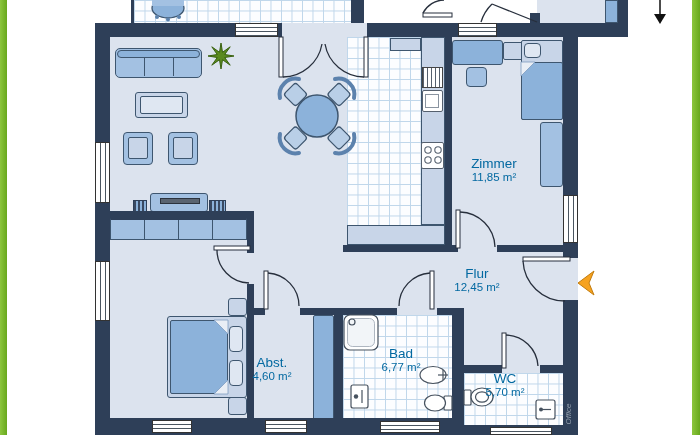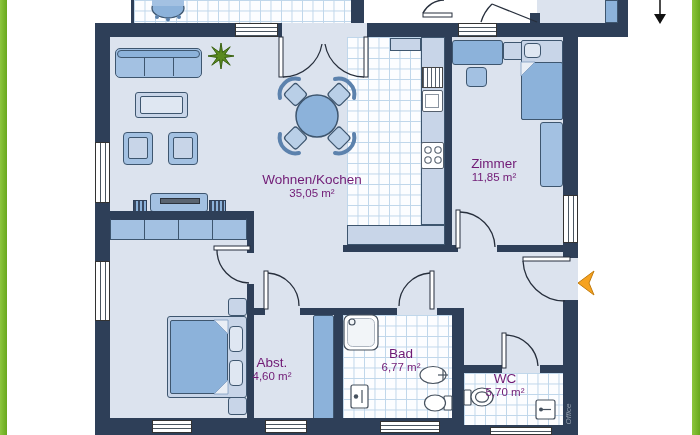--- a/index.html
+++ b/index.html
@@ -15,21 +15,21 @@
   .f{border:1px solid #3e566f;background:#a3c1e2;border-radius:3px;}
   .f-dark{background:#8cb2da;}
   .f-light{background:#c8d5e8;}
   .f-pale{background:#dfe7f2;}
   .f-white{background:#ffffff;border:1px solid #55606e;border-radius:2px;}
   .win-v{background:#fff;background-image:repeating-linear-gradient(90deg,transparent 0,transparent 4px,#4a5560 4px,#4a5560 5px);border:1px solid #333;}
   .win-h{background:#fff;background-image:repeating-linear-gradient(180deg,transparent 0,transparent 3px,#4a5560 3px,#4a5560 4px);border:1px solid #333;}
   .divline{background:#3e566f;}
   .speaker{background:repeating-linear-gradient(90deg,#3a4a62 0,#3a4a62 2px,#8cb2da 2px,#8cb2da 4px);border:1px solid #2e3f58;}
   .lines-v{background:#fff repeating-linear-gradient(90deg,#55606e 0,#55606e 1px,transparent 1px,transparent 4px);border:1px solid #444;}
-  .room-label{position:absolute;transform:translate(-50%,-50%);text-align:center;color:#701a75;white-space:nowrap;}
+  .room-label{position:absolute;transform:translate(-50%,-50%);text-align:center;color:#0369a1;white-space:nowrap;}
   .room-label .n{font-size:13.5px;line-height:15px;}
   .room-label .a{font-size:11.5px;line-height:13px;}
   .green-border{background:linear-gradient(90deg,#8cc63e,#68a81d);}
   .watermark{font-style:italic;font-size:8px;color:#94a0ae;text-align:center;}
   svg .doorline{stroke:#272f3c;stroke-width:1.3;fill:none;}
   svg .leaf{fill:#ffffff;stroke:#272f3c;stroke-width:1;}
   svg .fixture{fill:#ffffff;stroke:#47525f;stroke-width:1.2;}
   svg .fixdetail{stroke:#47525f;stroke-width:1.2;fill:none;}
   svg .chair-back{stroke:#5c82ad;stroke-width:4;fill:none;stroke-linecap:round;}
   svg .chair rect{fill:#b9cfe7;stroke:#3e566f;stroke-width:1.3;}
@@ -249,28 +249,28 @@
     </g>
 
     <g>
       <line x1="660" y1="0" x2="660" y2="15" stroke="#111" stroke-width="1.5"></line>
       <polygon points="654,14 666,14 660,24" fill="#111"></polygon>
     </g>
 
     <polygon points="578,283 594,271 589,283 594,295" fill="#f6a21f" stroke="#c27c0e" stroke-width="1"></polygon>
   </svg>
 
-  <div class="room-label" style="left:312px;top:186px">
-    <div class="n">Wohnen/Kochen</div>
-      <div class="a">35,05 m²</div>
-  </div>
   <div class="room-label" style="left:494px;top:170px">
     <div class="n">Zimmer</div>
       <div class="a">11,85 m²</div>
   </div>
+  <div class="room-label" style="left:477px;top:280px">
+    <div class="n">Flur</div>
+      <div class="a">12,45 m²</div>
+  </div>
   <div class="room-label" style="left:272px;top:369px">
     <div class="n">Abst.</div>
       <div class="a">4,60 m²</div>
   </div>
   <div class="room-label" style="left:401px;top:360px">
     <div class="n">Bad</div>
       <div class="a">6,77 m²</div>
   </div>
   <div class="room-label" style="left:505px;top:385px">
     <div class="n">WC</div>

